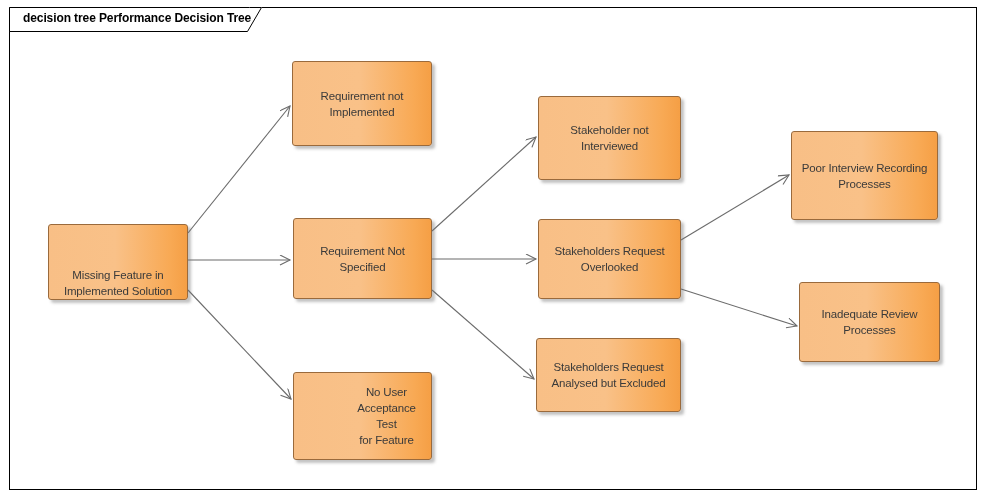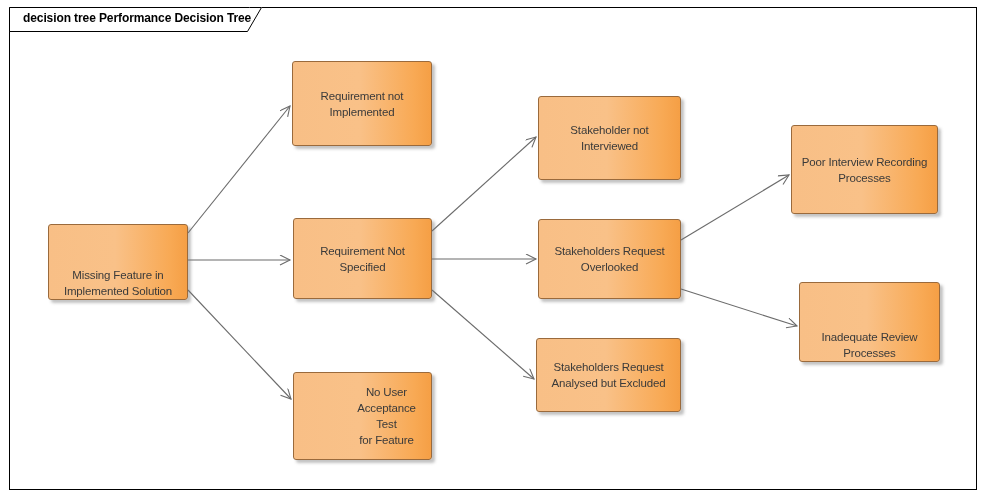--- a/index.html
+++ b/index.html
@@ -140,23 +140,23 @@
 Interviewed</span>
       </div>
       <div class="node" style="left: 538px; top: 219px; width: 143px; height: 80px;">
         <span class="node-label">Stakeholders Request
 Overlooked</span>
       </div>
       <div class="node" style="left: 536px; top: 338px; width: 145px; height: 74px;">
         <span class="node-label">Stakeholders Request
 Analysed but Excluded</span>
       </div>
-      <div class="node" style="left: 791px; top: 125px; width: 147px; height: 89px;">
+      <div class="node" style="left: 791px; top: 131px; width: 147px; height: 89px;">
         <span class="node-label">Poor Interview Recording
 Processes</span>
       </div>
-      <div class="node" style="left: 799px; top: 282px; width: 141px; height: 80px; align-items: flex-end;">
+      <div class="node" style="left: 799px; top: 282px; width: 141px; height: 80px;">
         <span class="node-label">Inadequate Review
 Processes</span>
       </div>
     </div>
 
 </div>
 
 </body></html>

